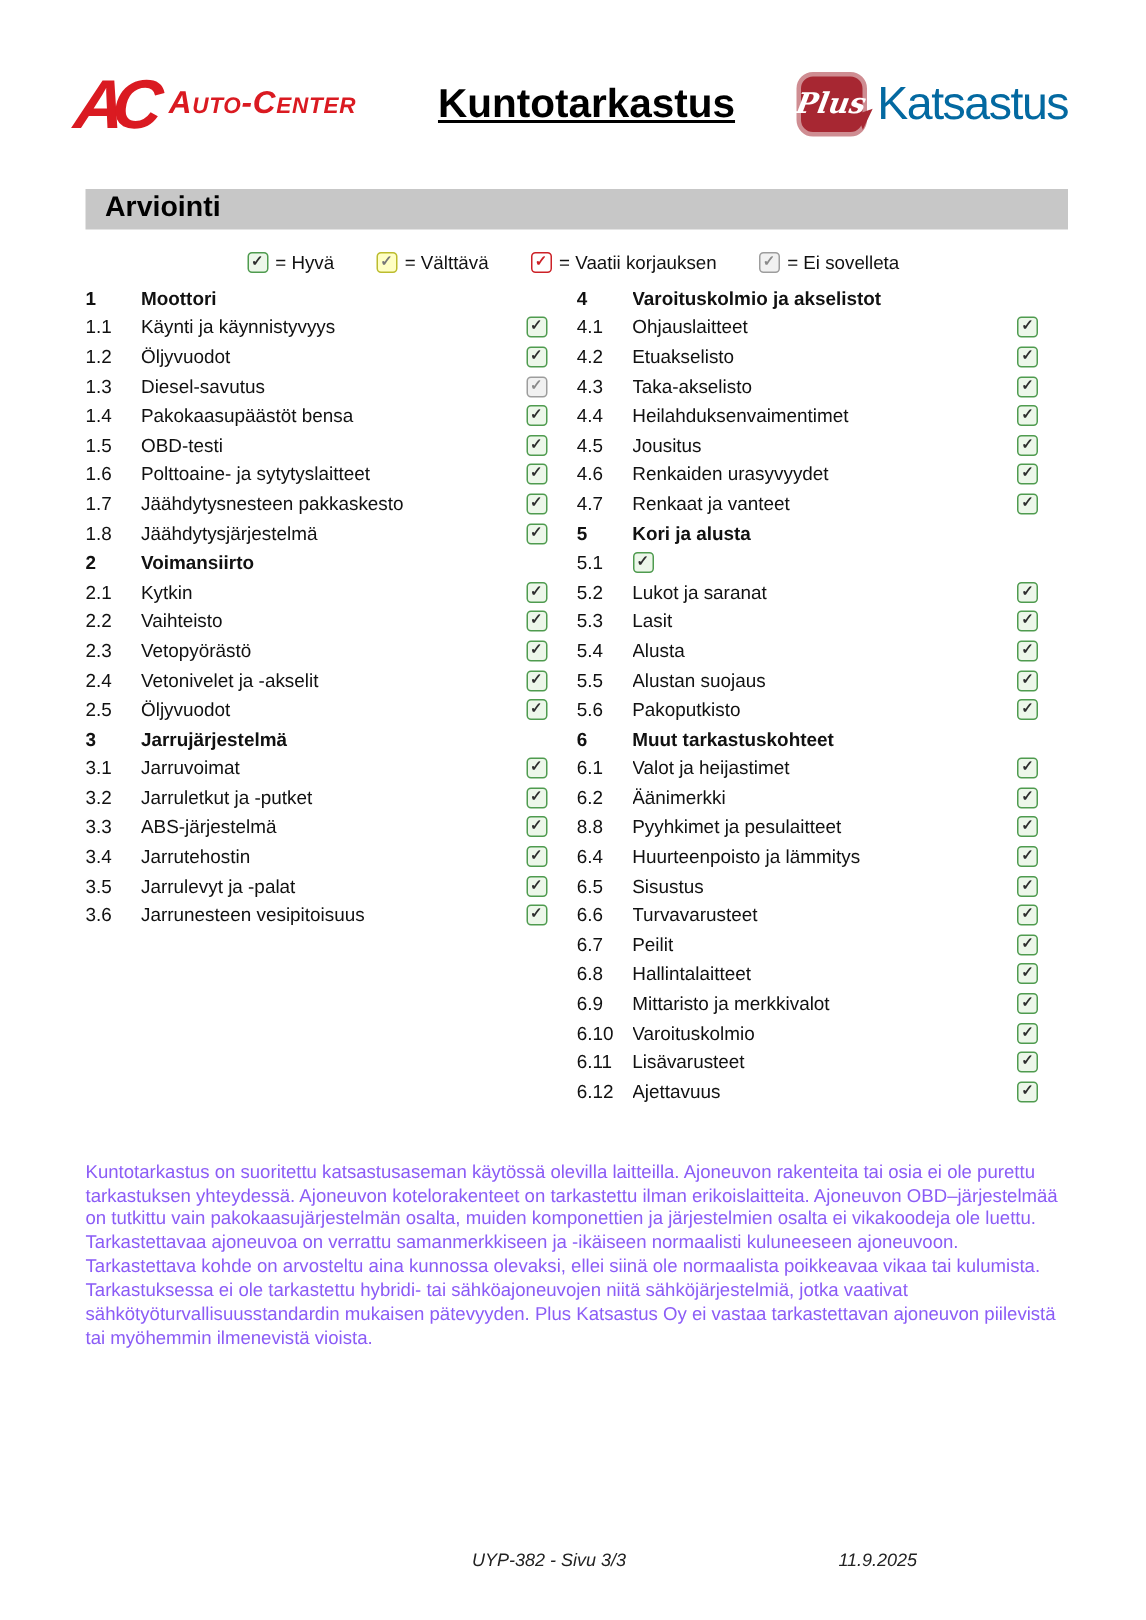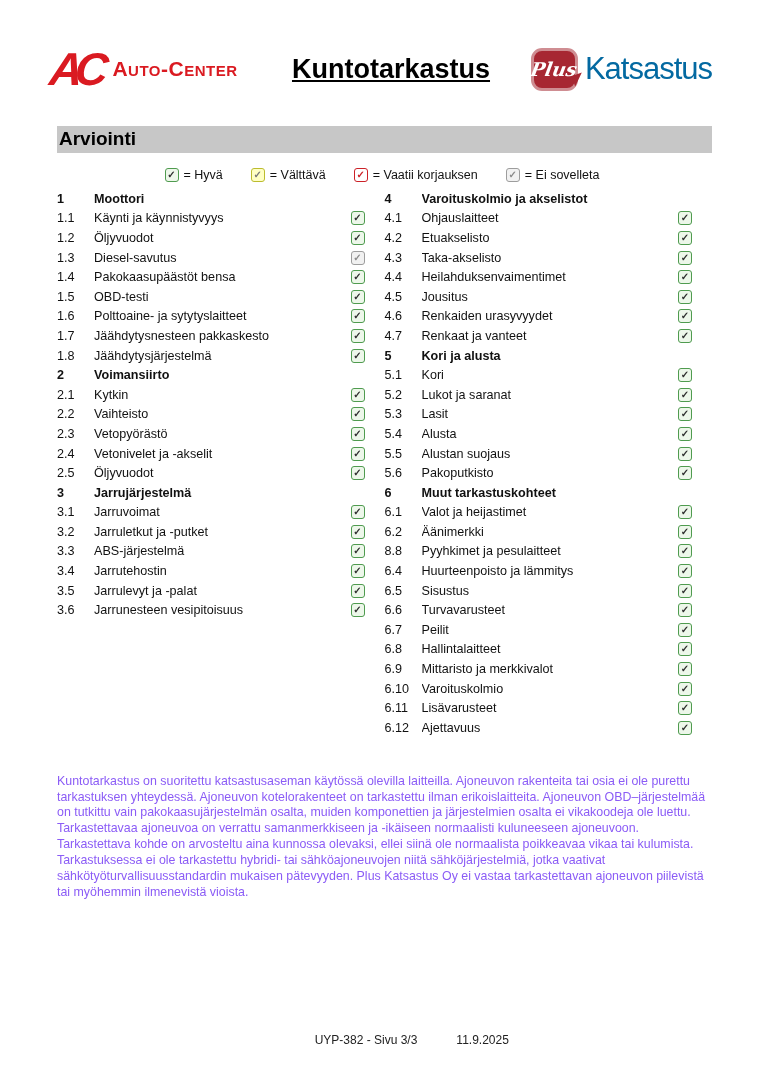--- a/index.html
+++ b/index.html
@@ -18,21 +18,21 @@
     display:flex; align-items:center; justify-content:space-between;
     padding:38px 52px 0 50px; height:100px;
   }
   .ac-logo { display:flex; align-items:center; width:215px; }
   .ac-mark {
     font-style:italic; font-weight:bold; font-size:46px; line-height:1;
     color:#da1a21; letter-spacing:-8px; transform:skewX(-6deg);
     padding-right:12px;
   }
   .ac-text {
-    font-weight:bold; font-variant:small-caps;
+    font-style:italic; font-weight:bold; font-variant:small-caps;
     font-size:21px; color:#da1a21; letter-spacing:0.5px; white-space:nowrap;
   }
   .doc-title { font-weight:bold; font-size:27px; color:#000; text-align:center; flex:1;text-decoration:underline; }
   .plus-logo { display:flex; align-items:center; width:195px; justify-content:flex-end; }
   .plus-box {
     width:47px; height:43px; background:#a72732;
     border:3px solid #cf8d92; border-radius:11px;
     display:flex; align-items:center; justify-content:center;
     position:relative; flex-shrink:0;
   }
@@ -47,21 +47,21 @@
   }
   .katsastus-word {
     color:#0369a1; font-weight:normal; font-size:31px; margin-left:7px;
     letter-spacing:-1px;
   }
 
   
   .section-bar {
     margin:26px 52px 0 57px; background:#c7c7c7;
     font-weight:bold; font-size:19px; color:#000;
-    padding:2px 7px 3px 2px;
+    padding:2px 7px 3px 13px;
   }
 
   
   .legend {
     display:flex; justify-content:center; align-items:center;
     gap:28px; margin-top:15px; font-size:12.5px;
   }
   .legend-item { display:flex; align-items:center; gap:5px; }
 
   
@@ -95,26 +95,26 @@
 
   
   .disclaimer {
     margin:36px 52px 0 57px;
     font-size:12.4px; line-height:15.9px; color:#8b5cf6;
   }
 
   
   .page-footer {
     position:absolute; left:57px; right:50px; top:1033px;
-    font-size:12px; color:#222;
+    font-style:italic; font-size:12px; color:#222;
     display:flex; align-items:baseline;
   }
   .page-footer .spacer { flex:1; }
   .page-footer .page-info { flex:0 0 auto; }
-  .page-footer .date { flex:1; text-align:left;padding-left:39px; }
+  .page-footer .date { flex:1; text-align:center;padding-left:39px; }
 </style>
 </head>
 <body>
 
 <div class="page">
 
   <div class="header">
     <div class="ac-logo">
       <span class="ac-mark">AC</span>
       <span class="ac-text">Auto-Center</span>
@@ -449,21 +449,20 @@
   </div>
 
   <div class="row section">
     <span class="num">5</span>
     <span class="label">Kori ja alusta</span>
     <span class="cb-slot"></span>
   </div>
 
   <div class="row">
     <span class="num">5.1</span>
-    <span class="label">Kori</span>
     <span class="cb-slot">
             <span class="cb good">
               <span class="cb-mark">✓</span>
             </span>
           </span>
   </div>
 
   <div class="row">
     <span class="num">5.2</span>
     <span class="label">Lukot ja saranat</span>

